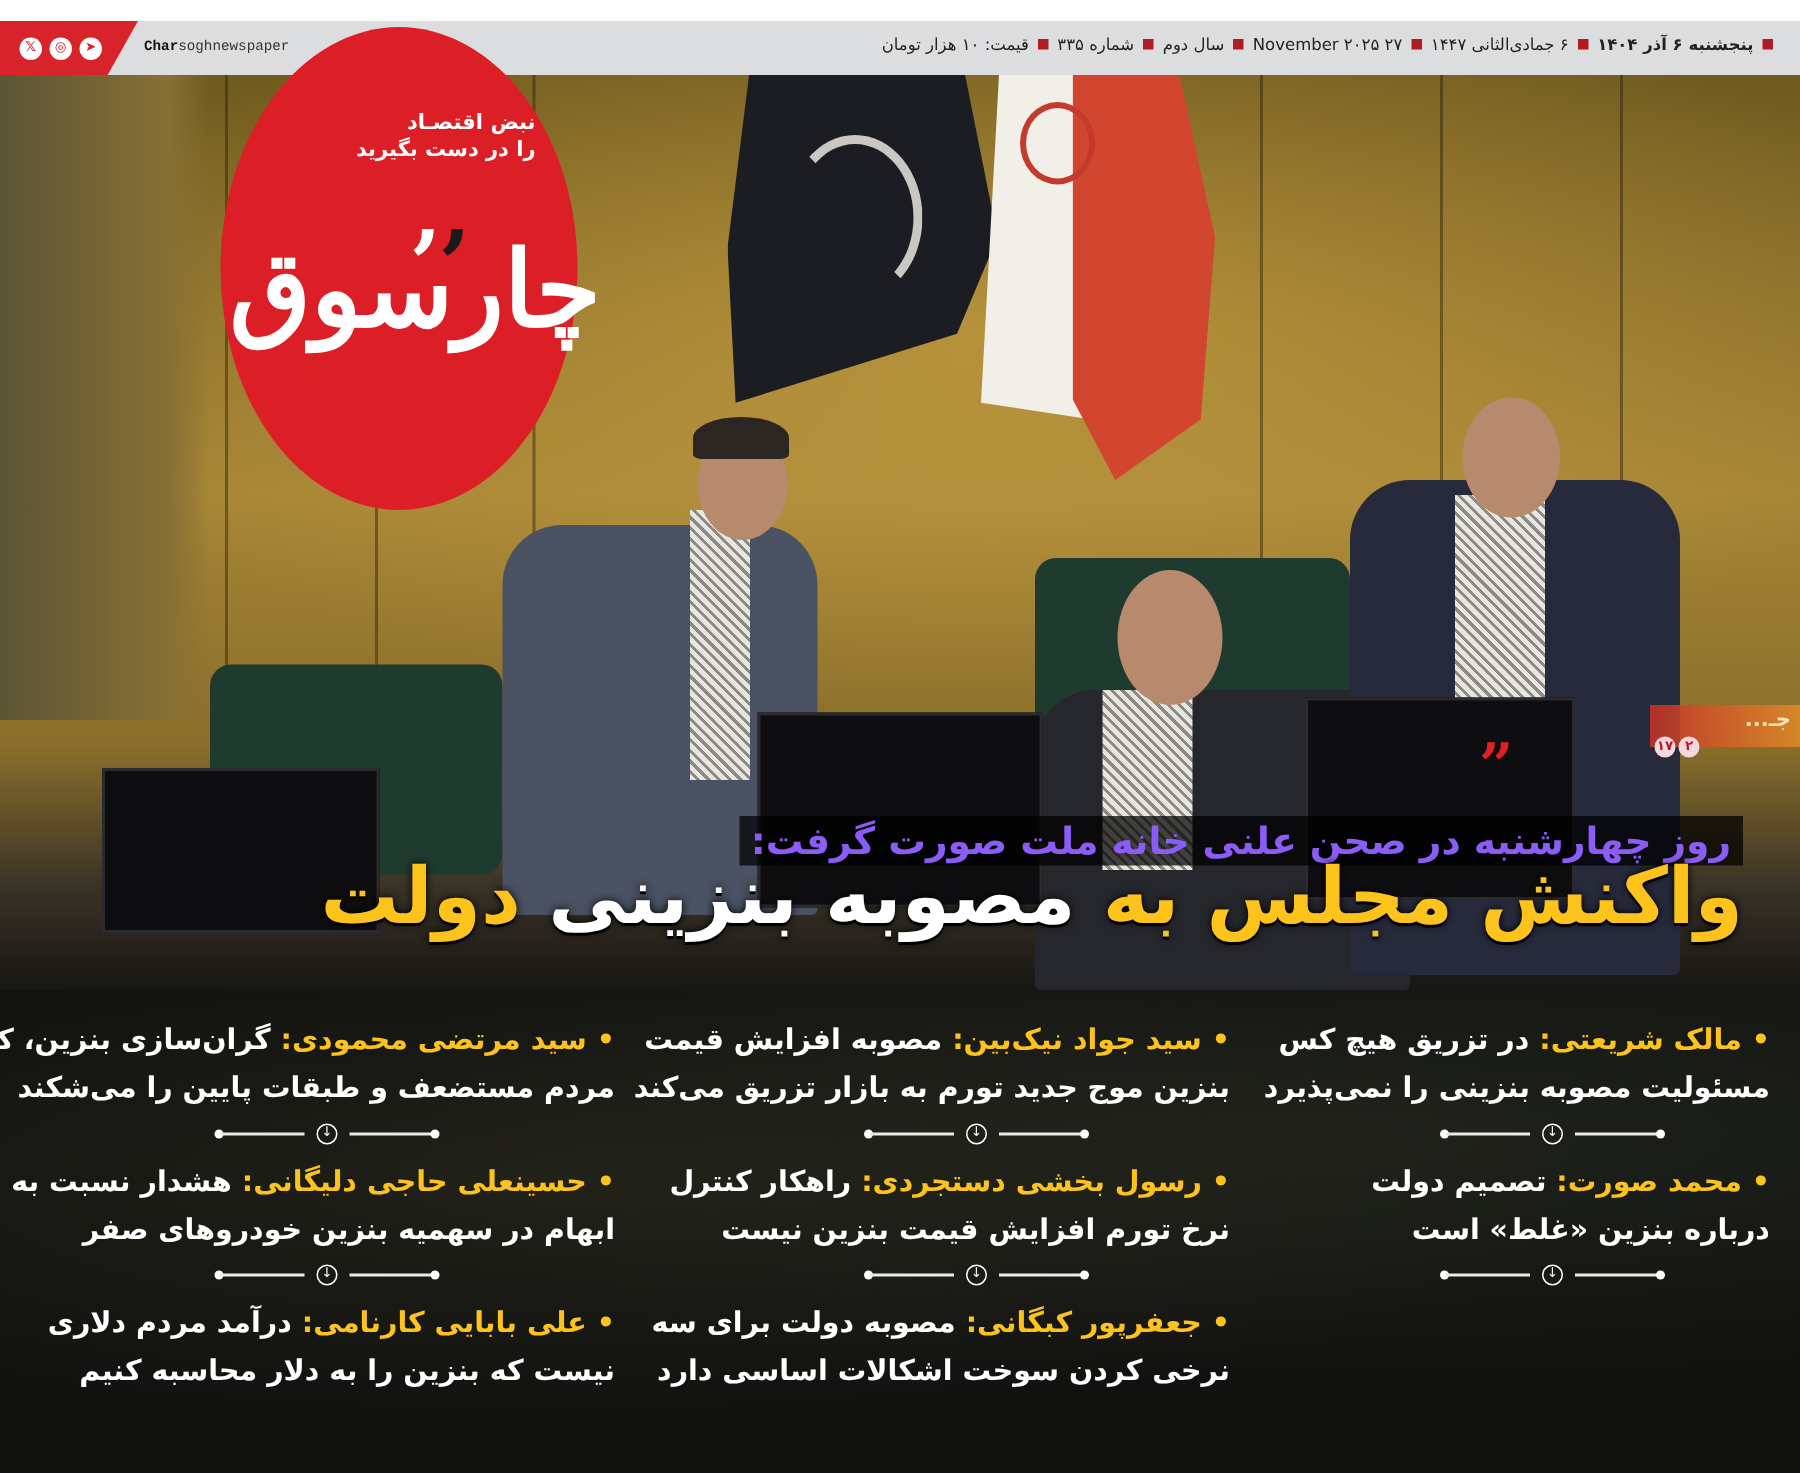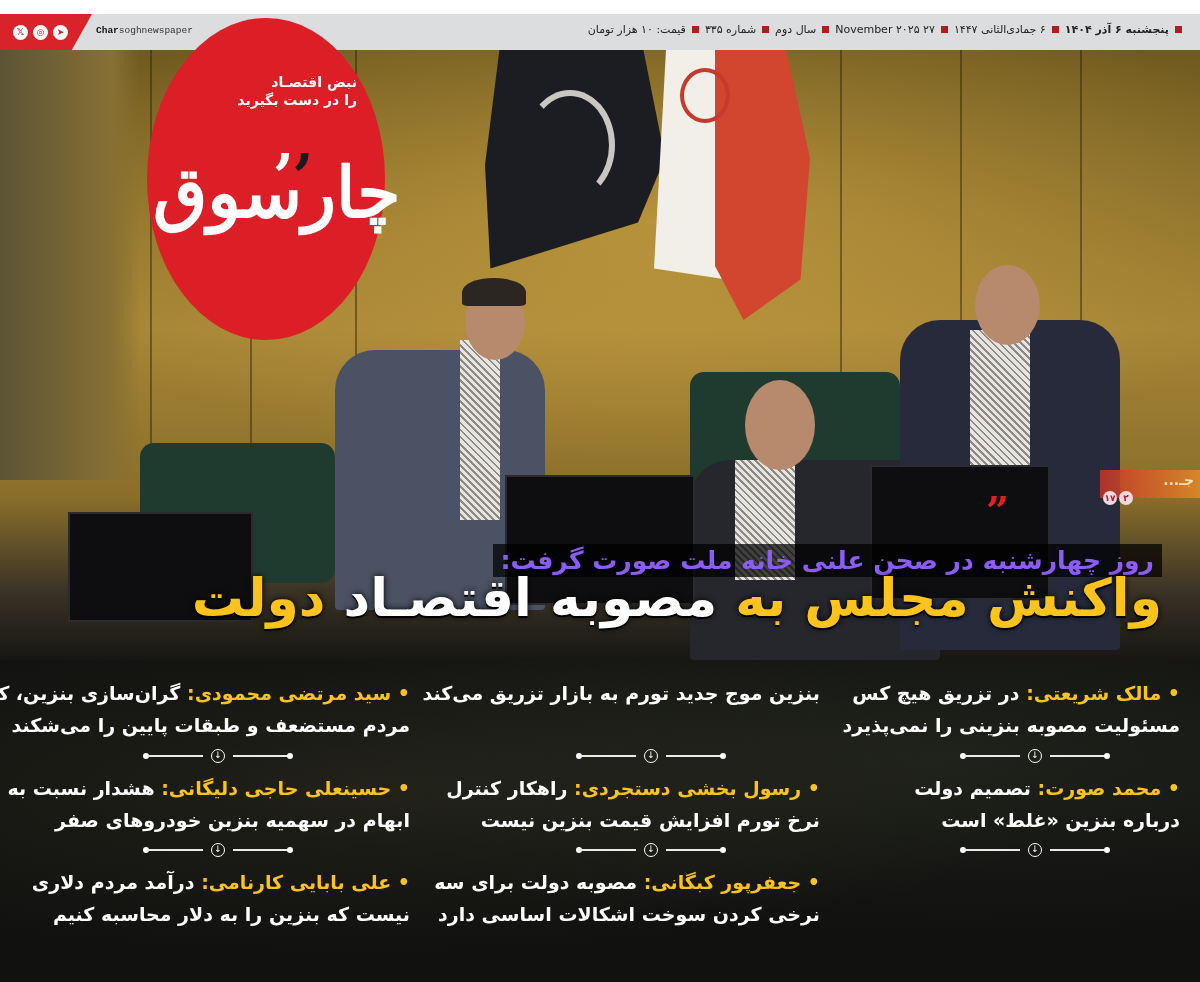--- a/index.html
+++ b/index.html
@@ -164,36 +164,37 @@
 </div>
 <div class="badge-nums">
   <span>۱۷</span>
   <span>۲</span>
 </div>
 
 <div class="quote-mark">”</div>
 <div class="kicker">روز چهارشنبه در صحن علنی خانه ملت صورت گرفت:</div>
 <div class="headline">
   <span class="hl-y">واکنش مجلس به</span>
-  <span class="hl-w">مصوبه اقتصـاد</span>
+  <span class="hl-w">مصوبه بنزینی</span>
   <span class="hl-y">دولت</span>
 </div>
 
 <div class="item" style="right:20px; top:677px; direction:rtl;">
   <div><span class="bullet">•</span> <span class="name">مالک شریعتی:</span> <span>در تزریق هیچ کس</span></div>
   <div>مسئولیت مصوبه بنزینی را نمی‌پذیرد</div>
 </div>
 <div class="item" style="right:20px; top:772px; direction:rtl;">
   <div><span class="bullet">•</span> <span class="name">محمد صورت:</span> <span>تصمیم دولت</span></div>
   <div>درباره بنزین «غلط» است</div>
 </div>
 <div class="item" style="right:20px; top:866px; direction:rtl;">
 </div>
 
 <div class="item" style="right:380px; top:677px; direction:rtl;">
+  <div><span class="bullet">•</span> <span class="name">سید جواد نیک‌بین:</span> <span>مصوبه افزایش قیمت</span></div>
   <div>بنزین موج جدید تورم به بازار تزریق می‌کند</div>
 </div>
 <div class="item" style="right:380px; top:772px; direction:rtl;">
   <div><span class="bullet">•</span> <span class="name">رسول بخشی دستجردی:</span> <span>راهکار کنترل</span></div>
   <div>نرخ تورم افزایش قیمت بنزین نیست</div>
 </div>
 <div class="item" style="right:380px; top:866px; direction:rtl;">
   <div><span class="bullet">•</span> <span class="name">جعفرپور کبگانی:</span> <span>مصوبه دولت برای سه</span></div>
   <div>نرخی کردن سوخت اشکالات اساسی دارد</div>
 </div>

